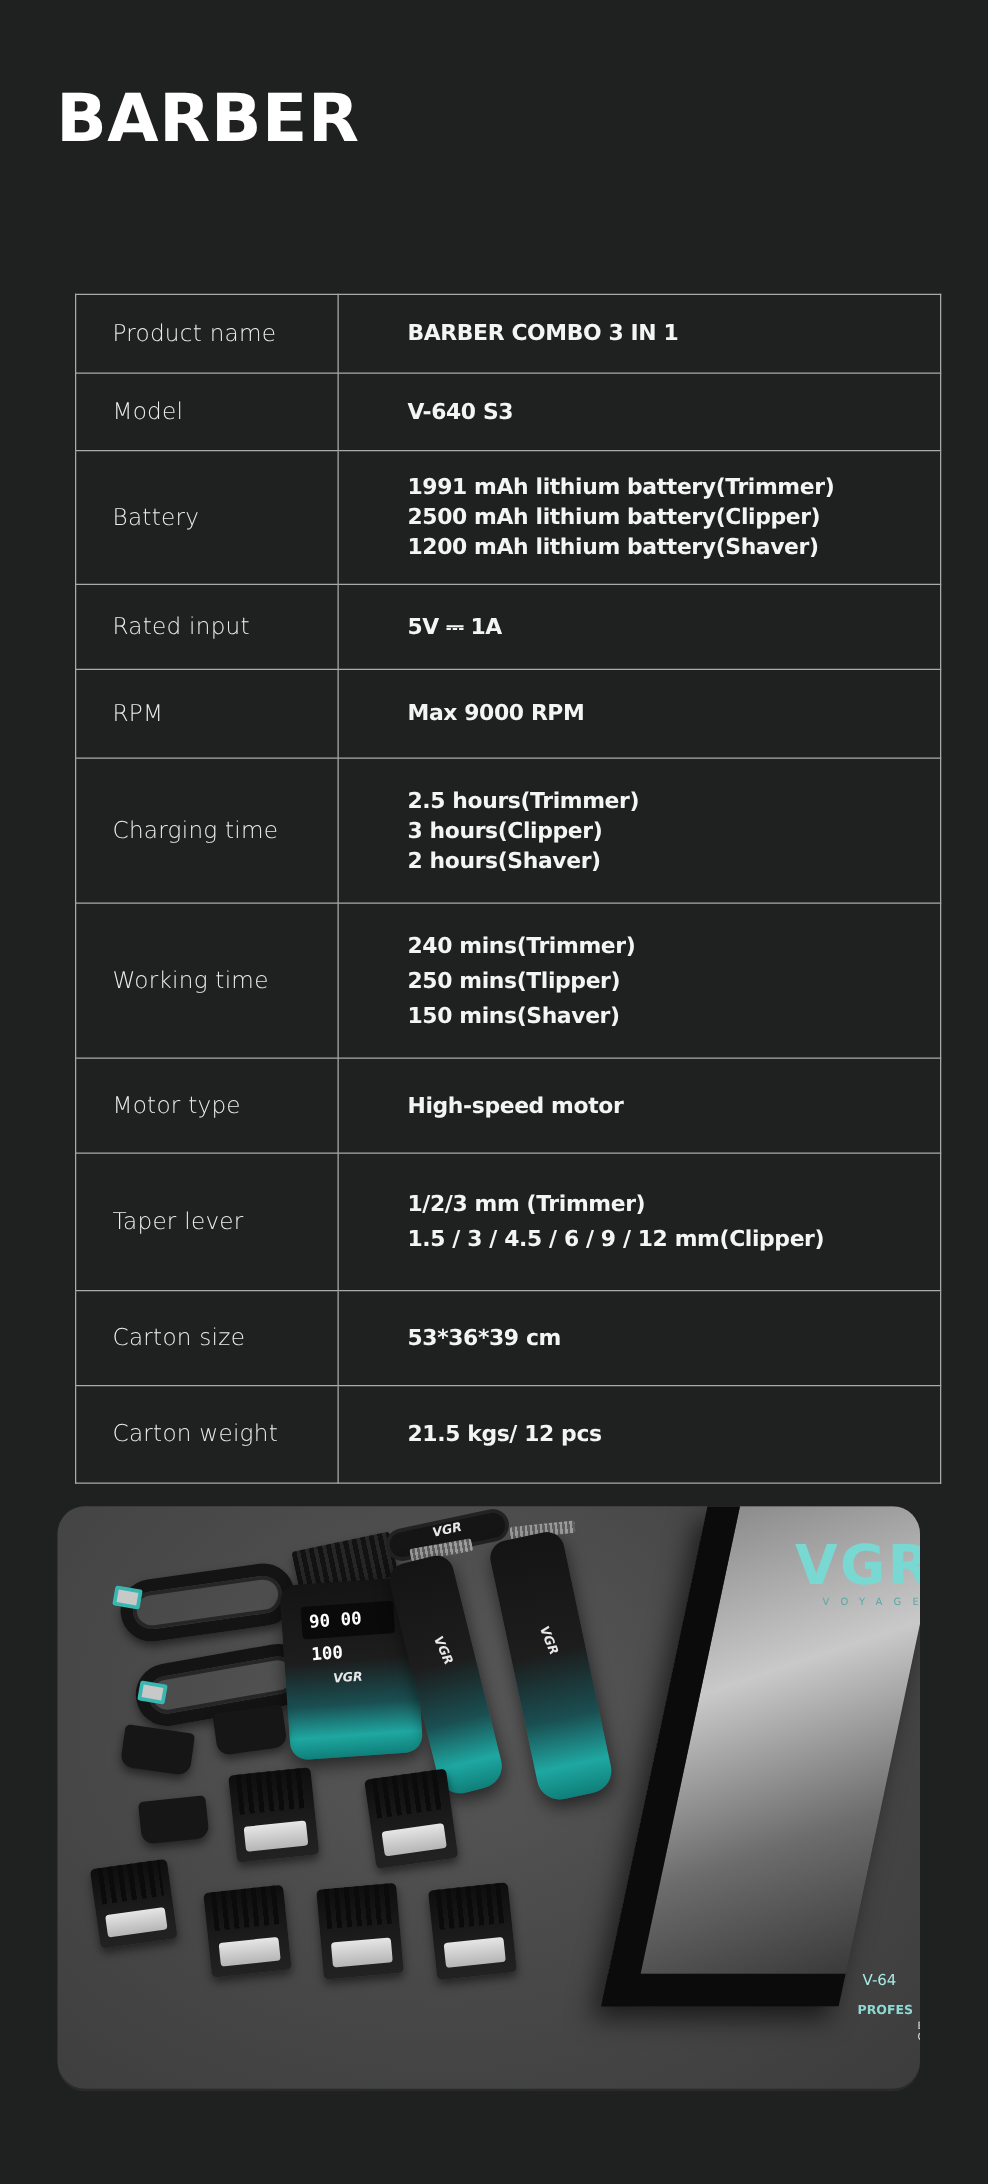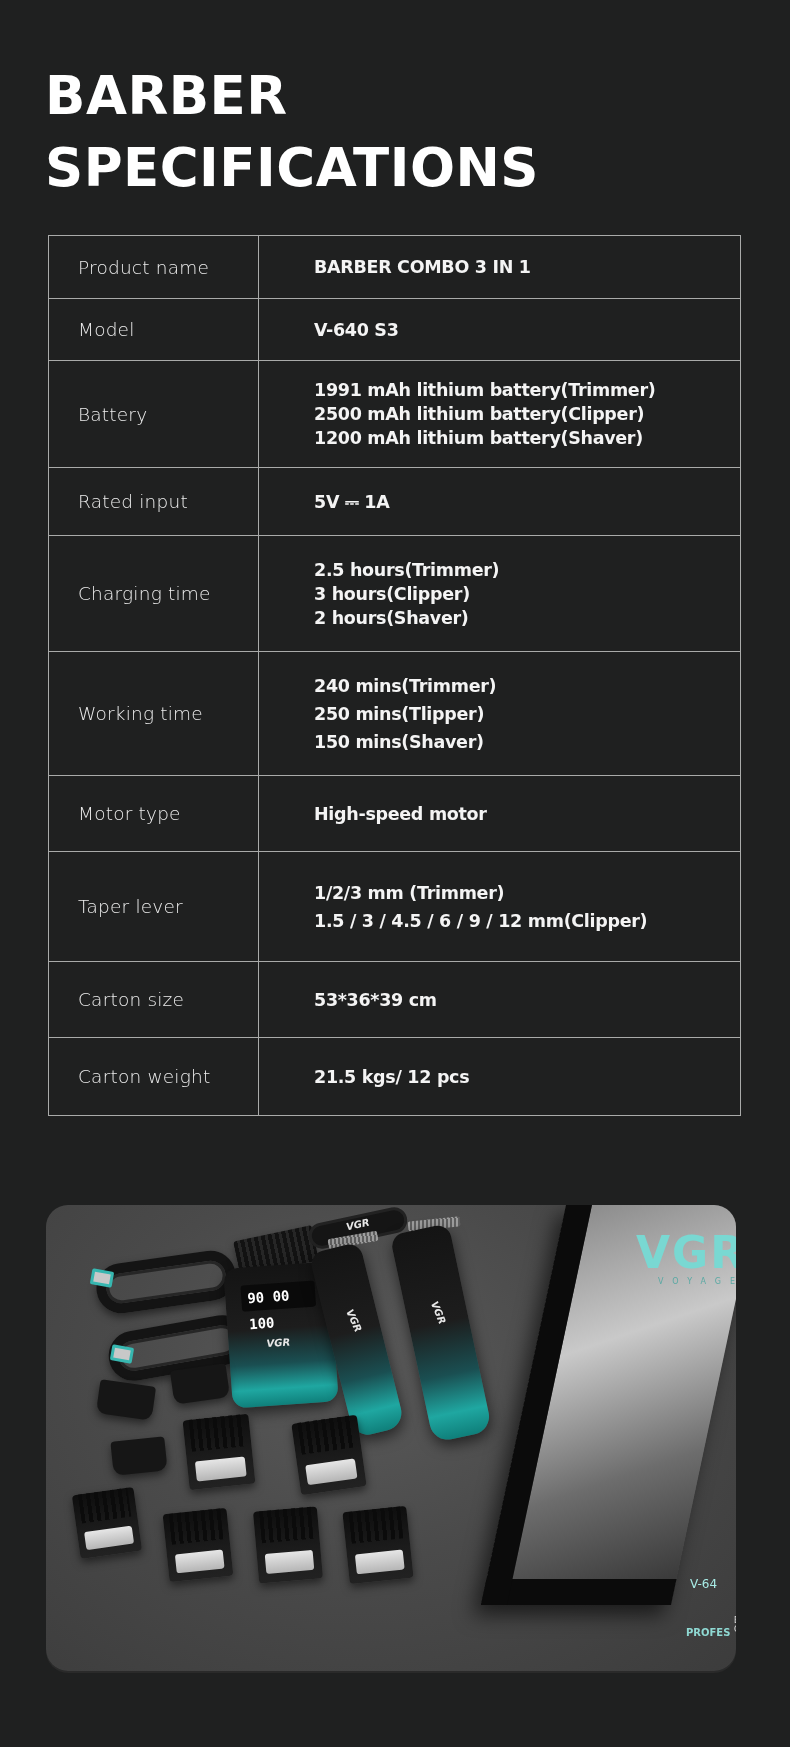--- a/index.html
+++ b/index.html
@@ -7,21 +7,21 @@
   body { position: relative; font-family: "Liberation Sans", "DejaVu Sans", sans-serif; color: #fff; }
 
   .title {
     position: absolute; left: 45px; top: 60px;
     font-family: "DejaVu Sans", sans-serif; font-weight: bold;
     font-size: 53px; line-height: 72px; letter-spacing: 0.5px; color: #fff;
   }
   .title span { display: block; }
 
   .spec-table {
-    position: absolute; left: 48px; top: 235px; width: 693px;
+    position: absolute; left: 60px; top: 235px; width: 693px;
     border-collapse: collapse;
   }
   .spec-table td { border: 1.5px solid #a9aaa9; vertical-align: middle; }
   .spec-table td.label {
     width: 210px; padding-left: 29px;
     font-family: "DejaVu Sans", sans-serif; font-weight: 300;
     font-size: 18.5px; color: #ececec; letter-spacing: 0.2px;
   }
   .spec-table td.value {
     padding-left: 55px;
@@ -89,29 +89,28 @@
     transform: skewX(-12deg); transform-origin: top left;
     border-left: 26px solid #0b0b0b; border-bottom: 26px solid #0b0b0b;
     box-shadow: -6px 10px 20px rgba(0,0,0,.6);
   }
   .box-logo {
     position: absolute; left: 590px; top: 22px;
     font-family: "DejaVu Sans", sans-serif; font-weight: bold; font-size: 44px; color: #79d8d2; letter-spacing: 2px;
   }
   .box-sub { position: absolute; left: 612px; top: 72px; font-size: 8px; letter-spacing: 9px; color: #5aa9a4; font-family: "DejaVu Sans", sans-serif; }
   .box-model { position: absolute; left: 644px; top: 372px; font-family: "DejaVu Sans", sans-serif; font-size: 12px; color: #a8ece6; }
-  .box-pro { position: absolute; left: 640px; top: 398px; font-family: "DejaVu Sans", sans-serif; font-size: 10px; font-weight: bold; color: #8fd9d3; margin-top: 24px; }
+  .box-pro { position: absolute; left: 640px; top: 398px; font-family: "DejaVu Sans", sans-serif; font-size: 10px; font-weight: bold; color: #8fd9d3; }
   .box-barber { position: absolute; left: 640px; top: 411px; font-family: "DejaVu Sans", sans-serif; font-size: 8px; color: #e0e0e0; margin-left: 48px; }
 </style>
 </head>
 <body>
 
 <div class="title">
   <span>BARBER</span>
-  <span>SPECIFICATIONS</span>
 </div>
 
 <table class="spec-table">
   <tbody>
     <tr style="height:63px">
       <td class="label">Product name</td>
       <td class="value">
           <span class="line">BARBER COMBO 3 IN 1</span>
         </td>
     </tr>
@@ -126,20 +125,26 @@
       <td class="value">
         <span class="line">1991 mAh lithium battery(Trimmer)</span>
         <span class="line">2500 mAh lithium battery(Clipper)</span>
         <span class="line">1200 mAh lithium battery(Shaver)</span>
       </td>
     </tr>
     <tr style="height:68px">
       <td class="label">Rated input</td>
       <td class="value">
           <span class="line">5V ⎓ 1A</span>
+        </td>
+    </tr>
+    <tr style="height:71px">
+      <td class="label">RPM</td>
+      <td class="value">
+          <span class="line">Max 9000 RPM</span>
         </td>
     </tr>
     <tr style="height:116px">
       <td class="label">Charging time</td>
       <td class="value">
         <span class="line">2.5 hours(Trimmer)</span>
         <span class="line">3 hours(Clipper)</span>
         <span class="line">2 hours(Shaver)</span>
       </td>
     </tr>

